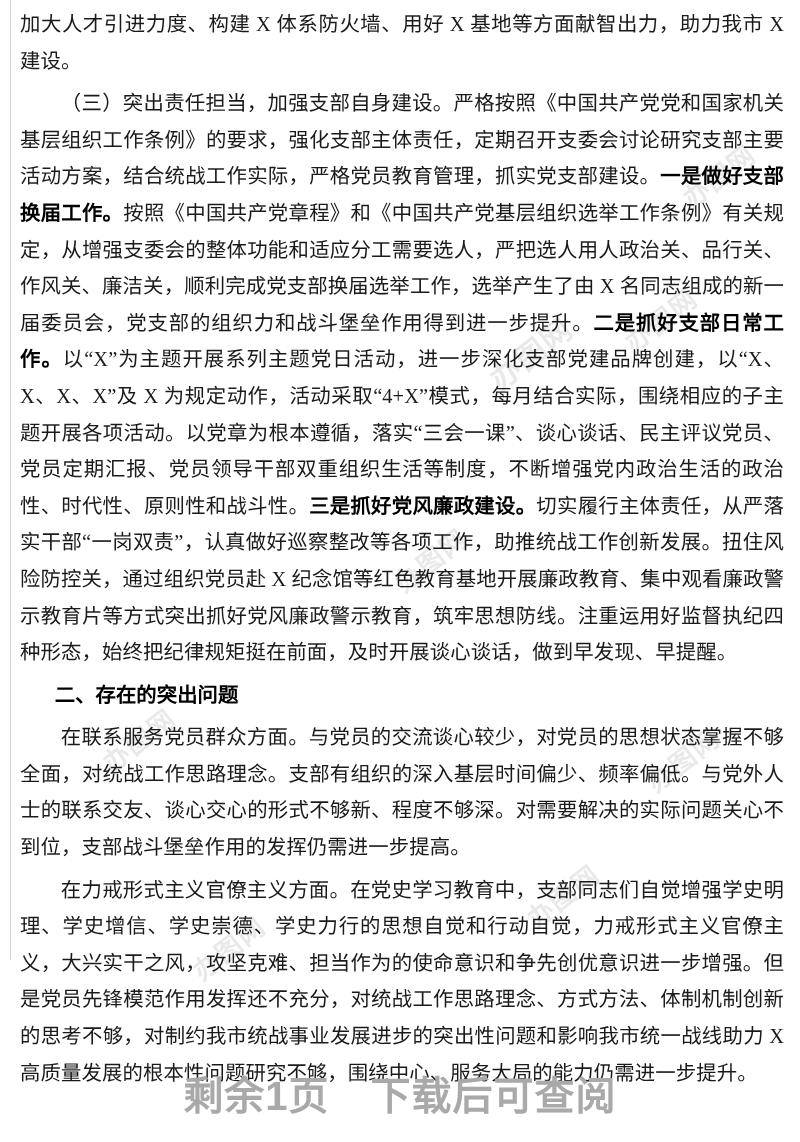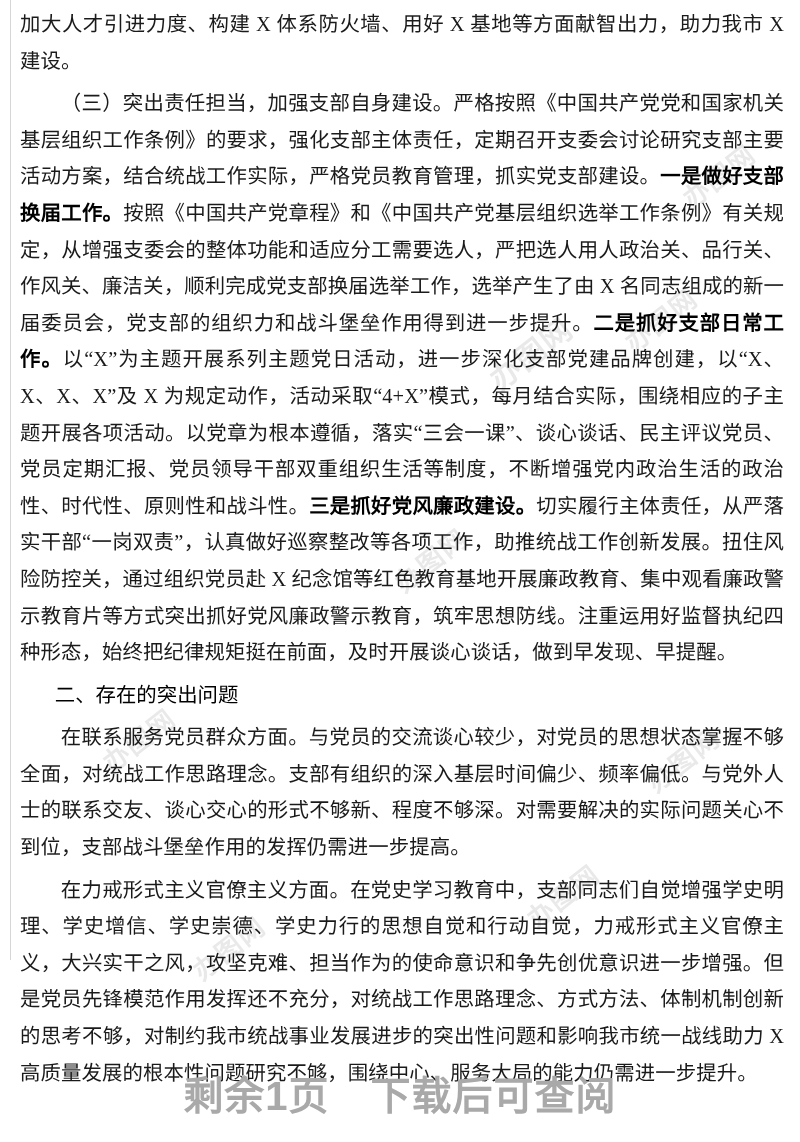--- a/index.html
+++ b/index.html
@@ -51,21 +51,21 @@
   }
   .b {
     font-weight: bold;
     color: #000000;
   }
   h2.heading {
     margin: 0;
     padding: 0;
     font-size: 20.4px;
     line-height: 36.6px;
-    font-weight: normal;
+    font-weight: bold;
     color: #000000;
     text-indent: 2em;
     text-align: left;
   }
   
   .wm {
     position: absolute;
     color: rgba(120, 120, 120, 0.16);
     font-size: 30px;
     font-weight: bold;

